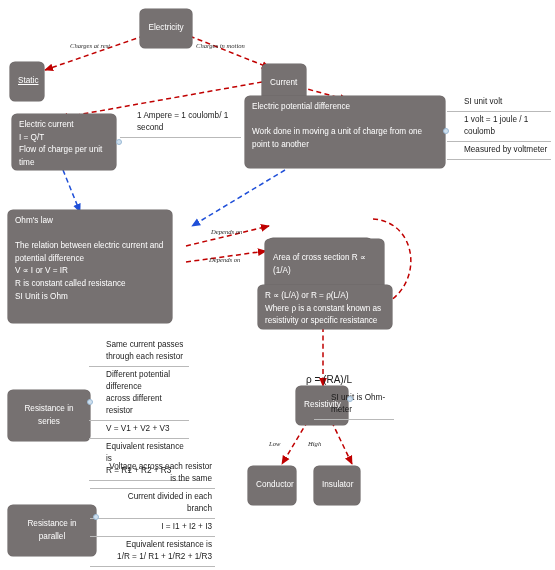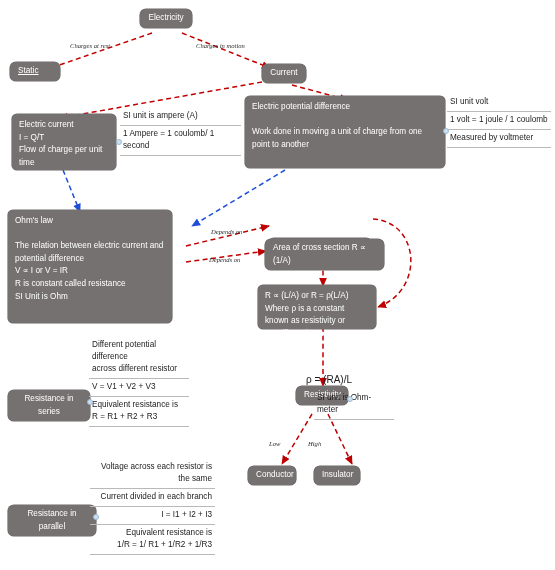--- a/index.html
+++ b/index.html
@@ -15,33 +15,33 @@
     position:absolute;
     background:#767171;
     color:#ffffff;
     border-radius:5px;
     box-sizing:border-box;
     font-size:8.2px;
     line-height:12.6px;
     padding:5px 7px;
     box-shadow:0 0 0 0.6px #6d6868;
   }
-  .node.small{padding:3px 8px;border-radius:6px;}
+  .node.small{padding:13px 8px;}
 
   
   .notes{
     position:absolute;
     box-sizing:border-box;
     font-size:8.2px;
     line-height:12px;
     color:#1b1b1b;
   }
   .notes .row{
     border-bottom:0.8px solid #b9b9b9;
-    padding:2px 3px 3px 3px;
+    padding:2px 3px 3px 17px;
     box-sizing:border-box;
     white-space:pre-line;
   }
   .notes .row:last-child{border-bottom:0.8px solid #b9b9b9;}
 
   .edge-label{
     position:absolute;
     font-family:"Liberation Serif", serif;
     font-style:italic;
     font-size:6.6px;
@@ -103,68 +103,69 @@
     <g stroke="#1f4fd8" stroke-width="1.5" fill="none" stroke-dasharray="5,3.4" marker-end="url(#ah-blue)">
 
       <path d="M63,170 L80,212"></path>
 
       <path d="M285,170 L192,226"></path>
     </g>
   </svg>
 
   <div class="node small" style="left:140px;top:9px;width:52px;text-align:center;">Electricity</div>
 
-  <div class="node small" style="left:10px;top:62px;width:50px;text-align:left;text-decoration:underline;">Static</div>
+  <div class="node small" style="left:10px;top:62px;width:34px;text-align:right;text-decoration:underline;">Static</div>
 
-  <div class="node small" style="left:262px;top:64px;width:44px;text-align:center;">Current</div>
+  <div class="node small" style="left:262px;top:64px;width:44px;text-align:left;">Current</div>
 
   <div class="node" style="left:12px;top:114px;width:104px;height:56px;white-space:pre-line;">Electric current
 I = Q/T
 Flow of charge per unit time</div>
 
   <div class="node" style="left:245px;top:96px;width:200px;height:72px;white-space:pre-line;">Electric potential difference
 
 Work done in moving a unit of charge from one point to another</div>
 
   <div class="node" style="left:8px;top:210px;width:164px;height:113px;white-space:pre-line;">Ohm's law
 
 The relation between electric current and potential difference
 V ∝ I  or  V = IR
 R is constant called resistance
 SI Unit is Ohm</div>
 
   <div class="node small" style="left:268px;top:198px;width:104px;text-align:left;margin-top:40px;">Length of conductor R ∝ L</div>
 
   <div class="node small" style="left:265px;top:239px;width:119px;text-align:left;">Area of cross section R ∝ (1/A)</div>
 
-  <div class="node" style="left:258px;top:285px;width:118px;height:44px;white-space:pre-line;">R ∝ (L/A) or R = ρ(L/A)
+  <div class="node" style="left:258px;top:285px;width:134px;height:44px;white-space:pre-line;">R ∝ (L/A) or R = ρ(L/A)
 Where ρ is a constant known as resistivity or specific resistance</div>
 
   <div class="node small" style="left:296px;top:386px;width:52px;text-align:center;">Resistivity</div>
 
   <div class="node small" style="left:248px;top:466px;width:48px;text-align:center;">Conductor</div>
 
   <div class="node small" style="left:314px;top:466px;width:46px;text-align:center;">Insulator</div>
 
   <div class="node small" style="left:8px;top:390px;width:82px;text-align:center;">Resistance in series</div>
 
   <div class="node small" style="left:8px;top:505px;width:88px;text-align:center;">Resistance in parallel</div>
 
   <div class="notes" style="left:120px;top:108px;width:121px;">
-    <div class="row">SI unit is ampere (A)</div>
     <div class="row">1 Ampere = 1 coulomb/ 1 second</div>
   </div>
 
   <div class="notes" style="left:447px;top:94px;width:104px;">
     <div class="row">SI unit volt</div>
     <div class="row">1 volt = 1 joule / 1 coulomb</div>
     <div class="row">Measured by voltmeter</div>
   </div>
 
   <div class="notes" style="left:89px;top:337px;width:100px;">
+    <div class="row">Same current passes
+through each resistor</div>
     <div class="row">Different potential difference
 across  different resistor</div>
     <div class="row">V = V1 + V2 + V3</div>
     <div class="row">Equivalent resistance is
 R = R1 + R2 + R3</div>
   </div>
 
   <div class="notes" style="left:90px;top:459px;width:125px;text-align:right;">
     <div class="row">Voltage across each resistor is the same</div>
     <div class="row">Current divided in each branch</div>

